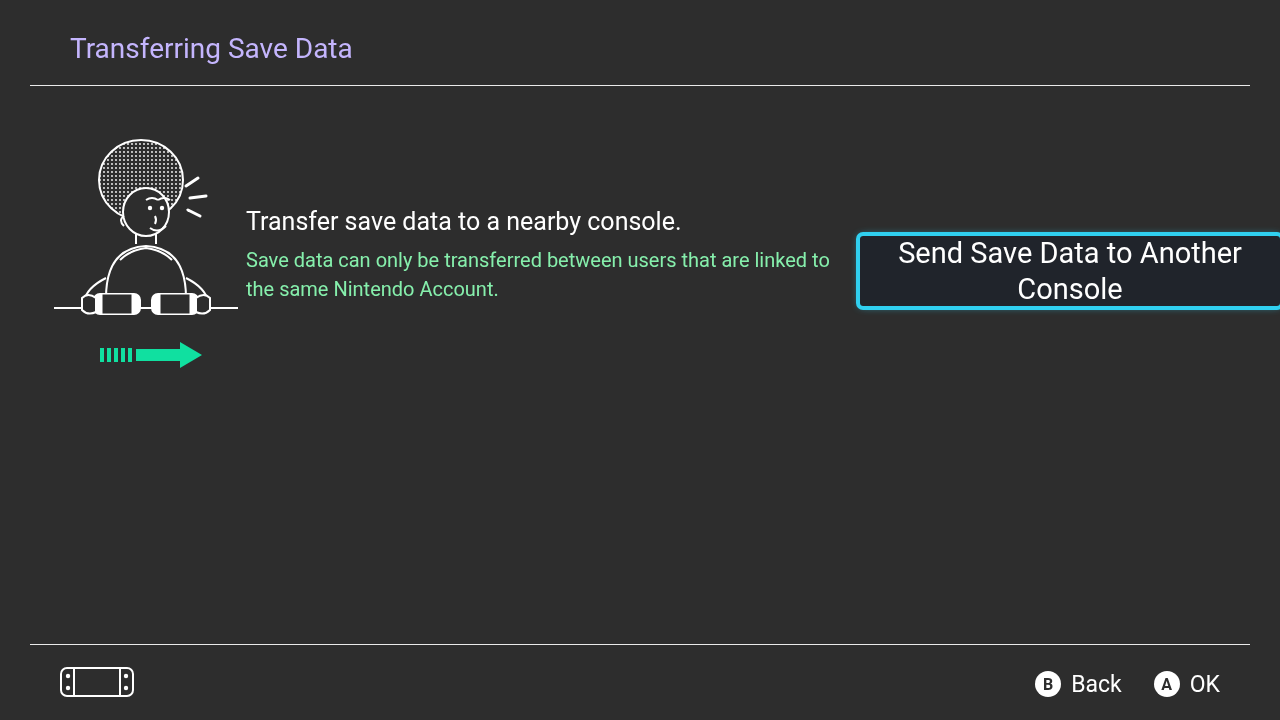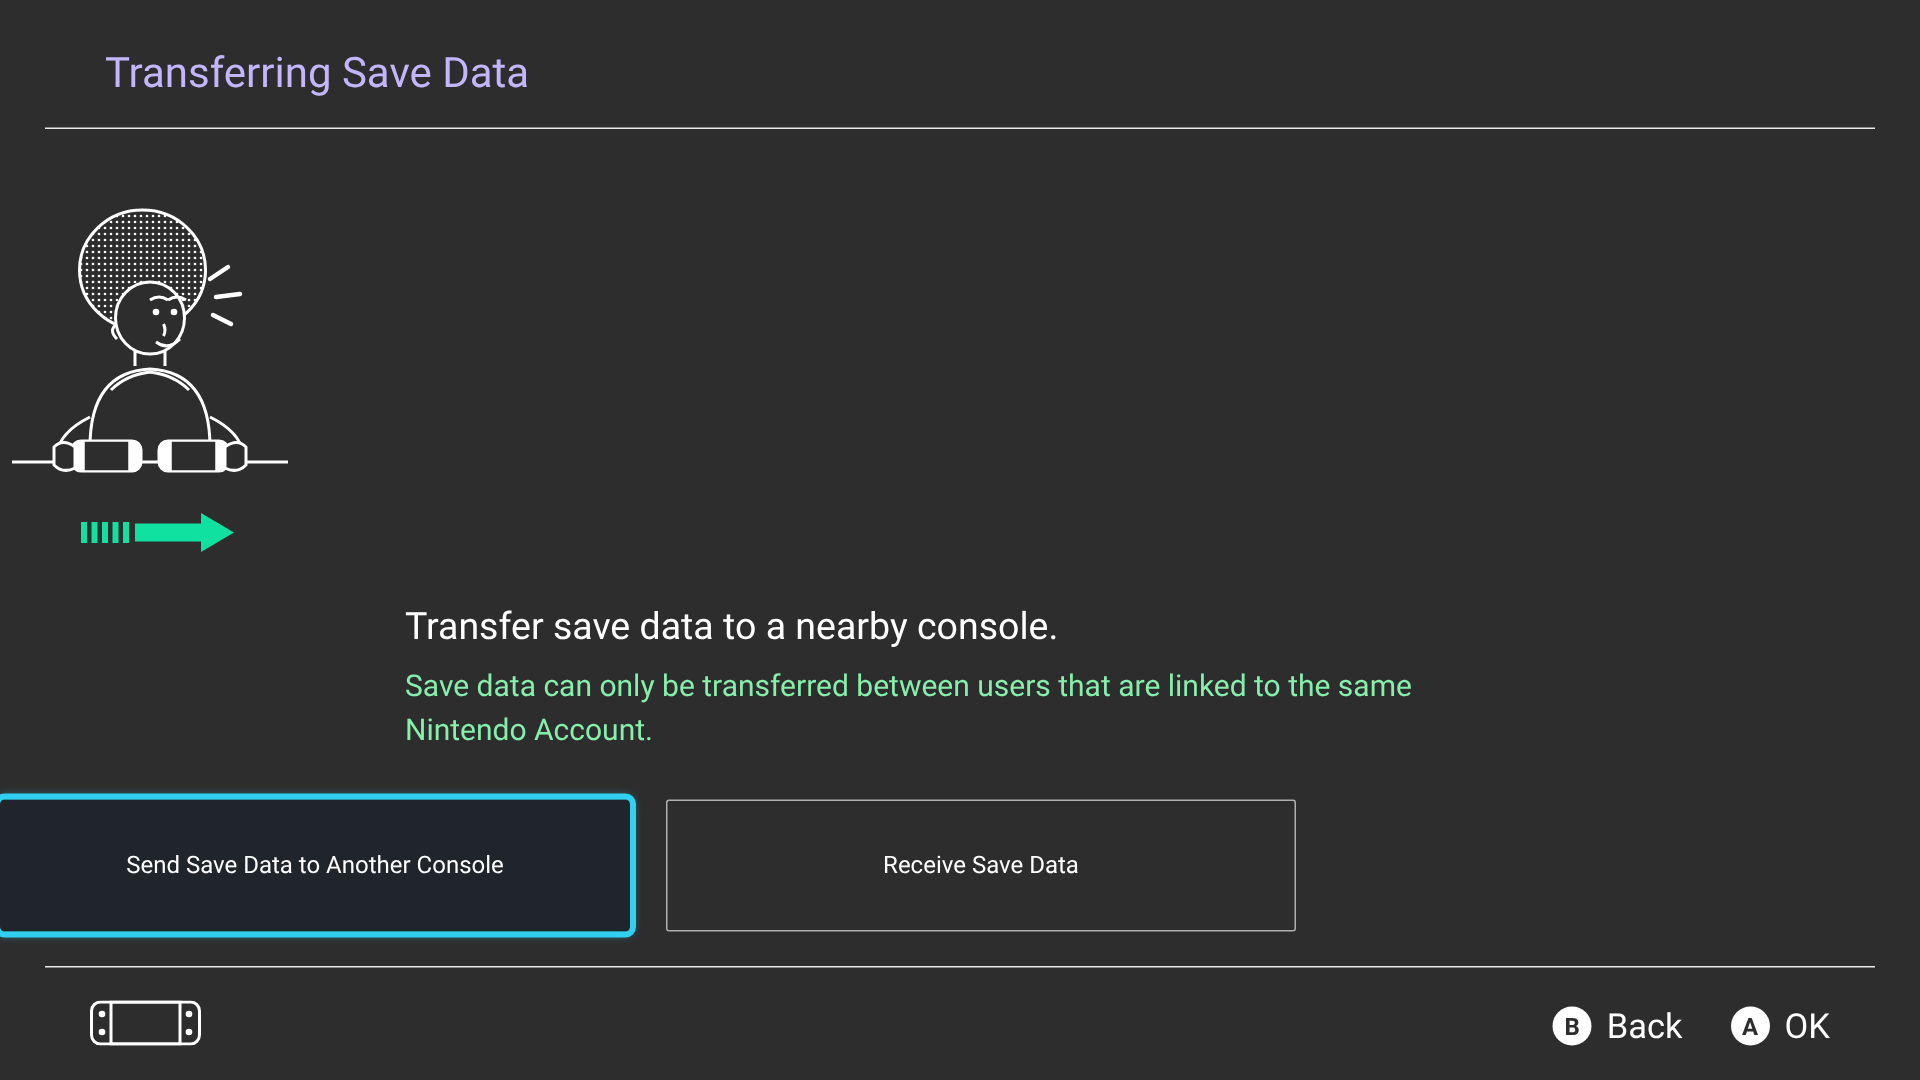--- a/index.html
+++ b/index.html
@@ -18,23 +18,23 @@
     color: #c4b5fd;
   }
   .divider-top {
     height: 1px;
     background: #ffffff;
     margin: 0 30px;
     opacity: 0.9;
   }
   .content {
     display: flex;
-    flex-direction: column;
-    align-items: flex-start;
+    align-items: center;
     padding-top: 52px;
+    padding-left: 46px;
   }
   .illustration {
     width: 200px;
     height: 240px;
     display: flex;
     align-items: center;
     justify-content: center;
     margin-bottom: 26px;
   }
   .text-block {
@@ -52,25 +52,25 @@
     color: #86efac;
     line-height: 1.45;
   }
   .buttons {
     display: flex;
     gap: 24px;
     justify-content: center;
   }
   .btn {
     width: 420px;
-    height: 88px;
+    height: 70px;
     border: 1px solid #b0b0b0;
     background: transparent;
     color: #ffffff;
-    font-size: 16px;
+    font-size: 29px;
     display: flex;
     align-items: center;
     justify-content: center;
     text-align: center;
     line-height: 1.25;
     border-radius: 2px;
     font-family: inherit;
     cursor: pointer;
   }
   .btn.selected {
@@ -194,23 +194,20 @@
   </div>
 
   <div class="text-block">
     <div class="main-text">Transfer save data to a nearby console.</div>
     <div class="sub-text">Save data can only be transferred between users that are linked to the same Nintendo Account.</div>
   </div>
 
   <div class="buttons">
     <button class="btn selected">
       <span>Send Save Data to Another Console</span>
-    </button>
-    <button class="btn">
-      <span>Receive Save Data</span>
     </button>
   </div>
 </div>
 
 <div class="divider-bottom"></div>
 
 <div class="footer">
   <div class="footer-left">
     <span>
       <svg width="74" height="30" viewBox="0 0 74 30">

